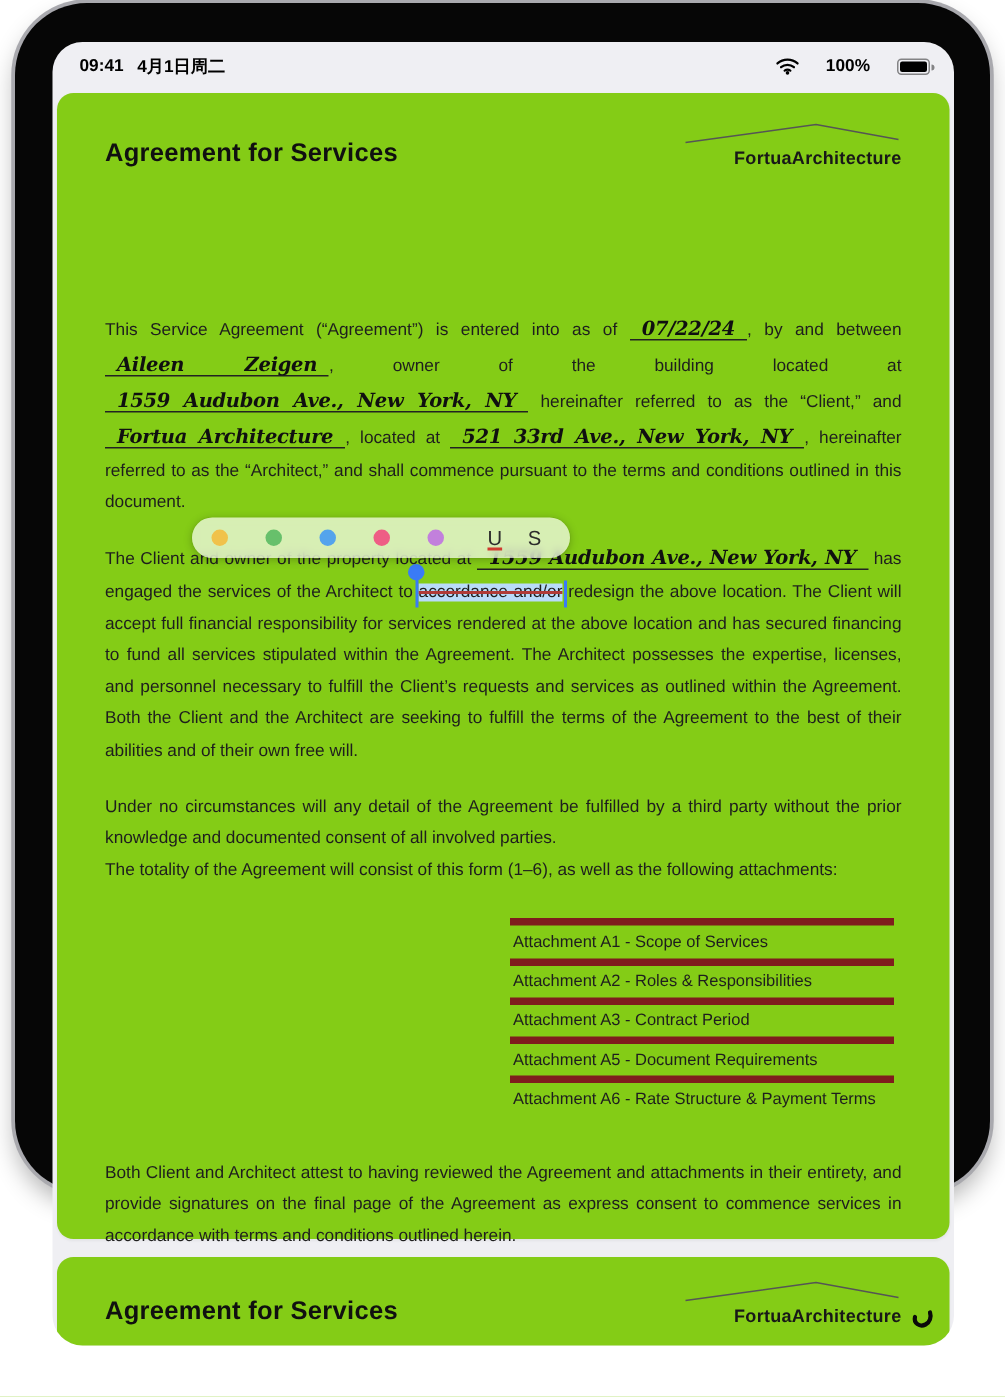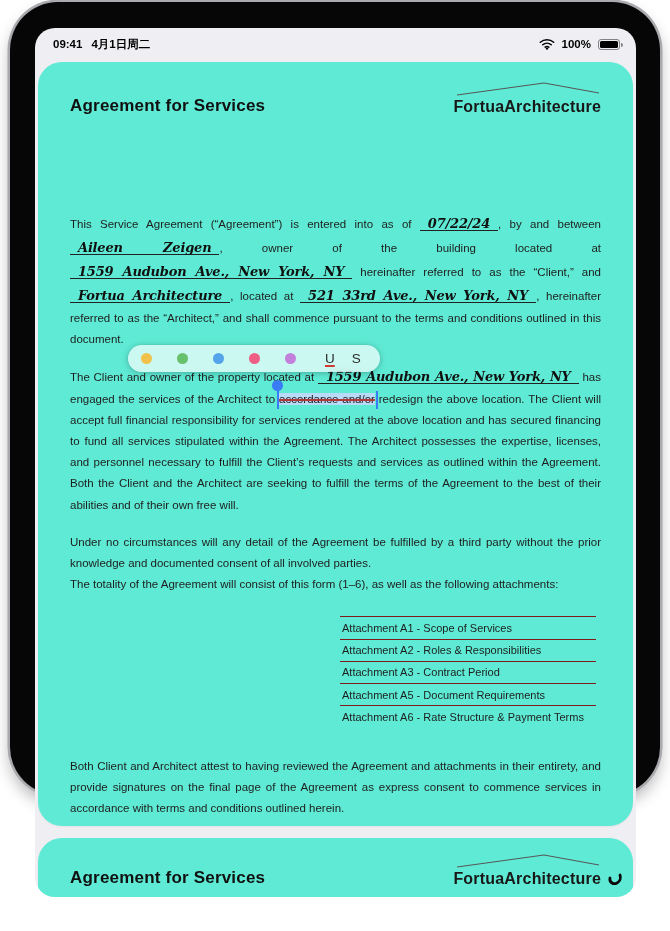--- a/index.html
+++ b/index.html
@@ -10,37 +10,37 @@
     background:#060606; border-radius:48px;
     box-shadow: 0 0 0 2.5px #a9a9ae, 0 8px 16px rgba(0,0,0,0.30); }
 
   .screen { position:absolute; left:25px; top:26px; width:601px; height:869px;
     background:#efeff3; border-radius:20px; overflow:hidden; }
 
   
   .statusbar { height:28px; display:flex; justify-content:space-between; align-items:center;
     padding:4px 16px 0 18px; font-size:11.5px; font-weight:700; color:#000; }
   .sb-left { display:flex; gap:9px; align-items:center; }
-  .sb-right { display:flex; gap:7px; align-items:flex-end; }
+  .sb-right { display:flex; gap:18px; align-items:flex-end; }
   .battery { width:22px; height:11px; border:1px solid rgba(0,0,0,0.45); border-radius:3px;
     position:relative; display:inline-block; }
   .battery::before { content:''; position:absolute; inset:1px; background:#000; border-radius:1.5px; }
   .battery::after { content:''; position:absolute; right:-3.5px; top:2.5px; width:2px; height:4px;
     background:rgba(0,0,0,0.45); border-radius:0 2px 2px 0; }
 
   
-  .page { background:#5eead4; border-radius:24px; margin:6px 3px 0; position:relative;
+  .page { background:#84cc16; border-radius:11px; margin:6px 3px 0; position:relative;
     box-shadow:0 1px 2px rgba(0,0,0,0.05); }
   .page1 { height:764px; }
   .page2 { height:72px; margin-top:12px; }
 
   .pageheader { display:flex; justify-content:space-between; align-items:flex-end; padding:18px 32px 0; }
   .title { font-size:17px; font-weight:700; letter-spacing:0.2px; color:#101010; }
   .logo { text-align:right; }
-  .logo-text { font-size:16px; font-weight:700; letter-spacing:0.2px; color:#181818; margin-top:1px; }
+  .logo-text { font-size:12px; font-weight:700; letter-spacing:0.2px; color:#181818; margin-top:1px; }
   .roof { display:block; margin-left:auto; }
 
   .p { font-size:11.5px; line-height:1.84; text-align:justify; color:#1e1e1e; margin:0 32px; }
   .p1 { margin-top:96px; }
   .p2 { margin-top:15px; }
   .p3 { margin-top:16px; }
   .p4 { margin-top:28px; }
 
   .hw { font-family:"DejaVu Serif", serif; font-style:italic; font-weight:700;
     font-size:13px; color:#101010; white-space:nowrap; letter-spacing:-0.2px; }
@@ -68,21 +68,21 @@
     font-size:13.5px; color:#2c2c2c; padding:0; cursor:pointer; line-height:1; }
   .tb-u { margin-left:4px; text-decoration:underline; text-decoration-color:#D03A2F;
     text-decoration-thickness:1.5px; text-underline-offset:2px; }
   .tb-s { margin-left:17px; }
 
   
   .attach-heading { font-size:11.5px; color:#1e1e1e; margin:26px 32px 0;
     text-decoration:underline; text-underline-offset:2px; }
   .attach-intro { font-size:11.5px; line-height:1.84; color:#1e1e1e; margin:0 32px; }
   .attach-table { margin:21px 32px 0 302px; width:256px; }
-  .attach-row { border-top:1px solid #7f1d1d; font-size:11px; color:#1e1e1e;
+  .attach-row { border-top:5px solid #7f1d1d; font-size:11px; color:#1e1e1e;
     padding:3.5px 0 3.5px 2px; line-height:1.3; }
 
   .ph2 { padding-top:14px; }
   .curl { position:absolute; right:8px; top:32px; }
 </style>
 </head>
 <body>
 
 <div class="device">
   <div class="screen">

